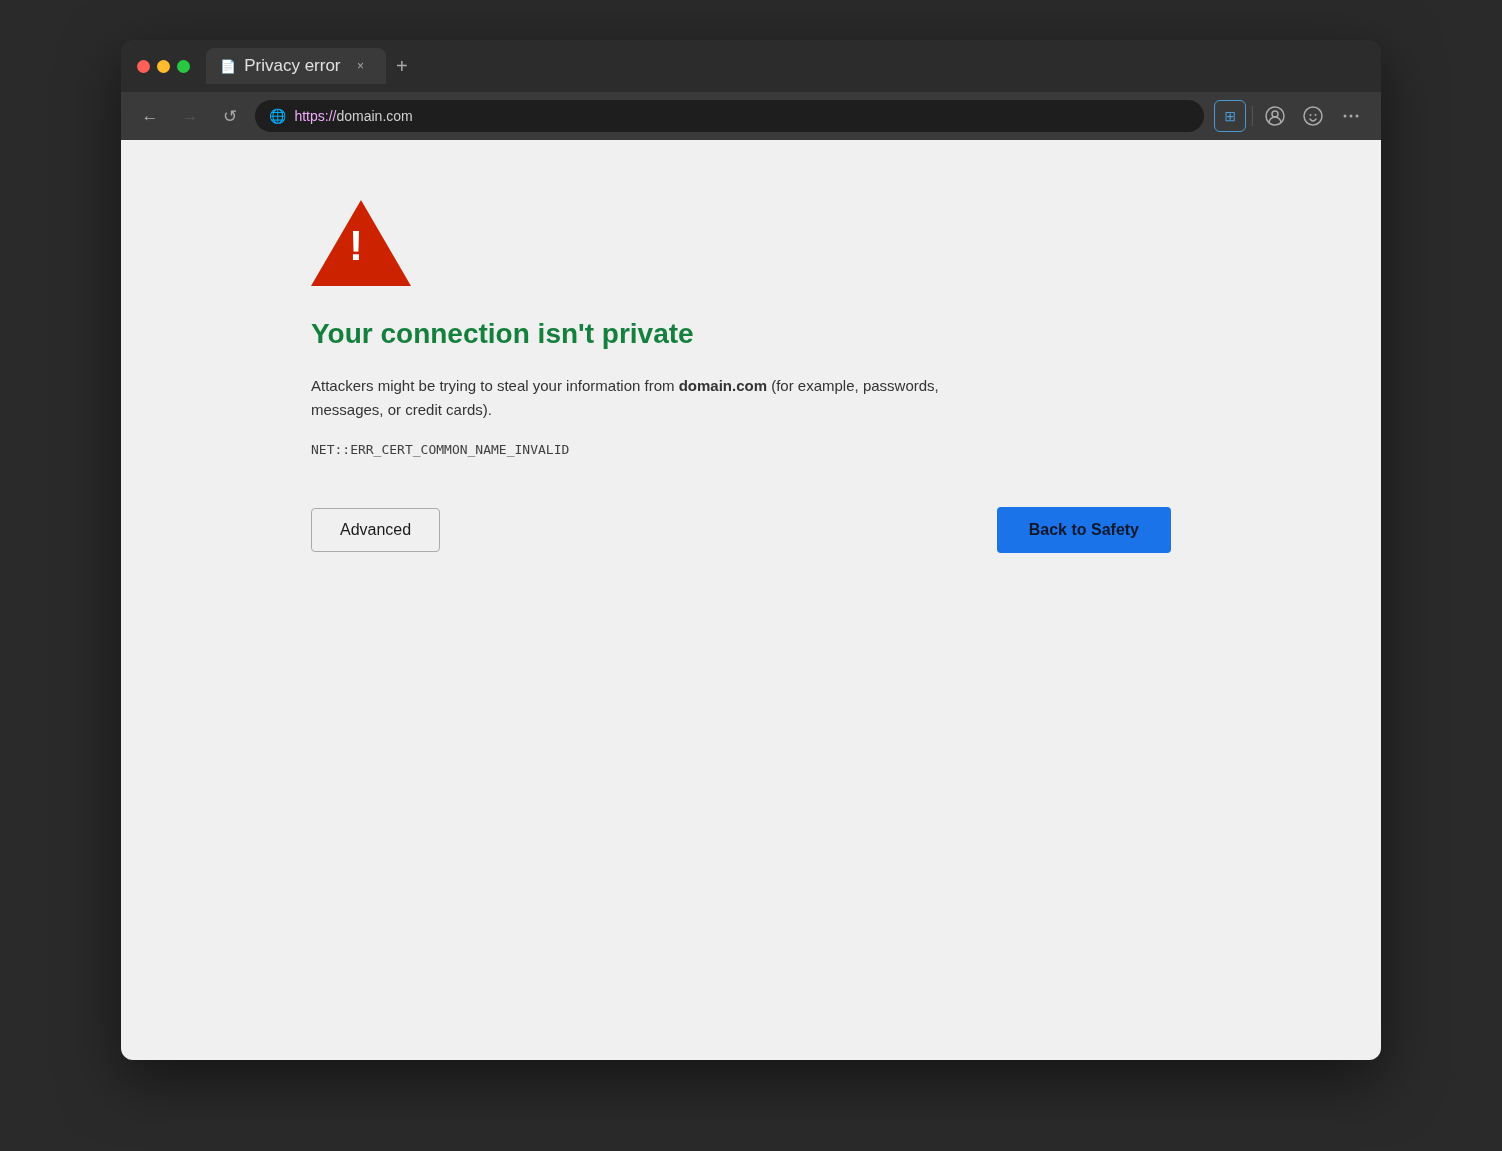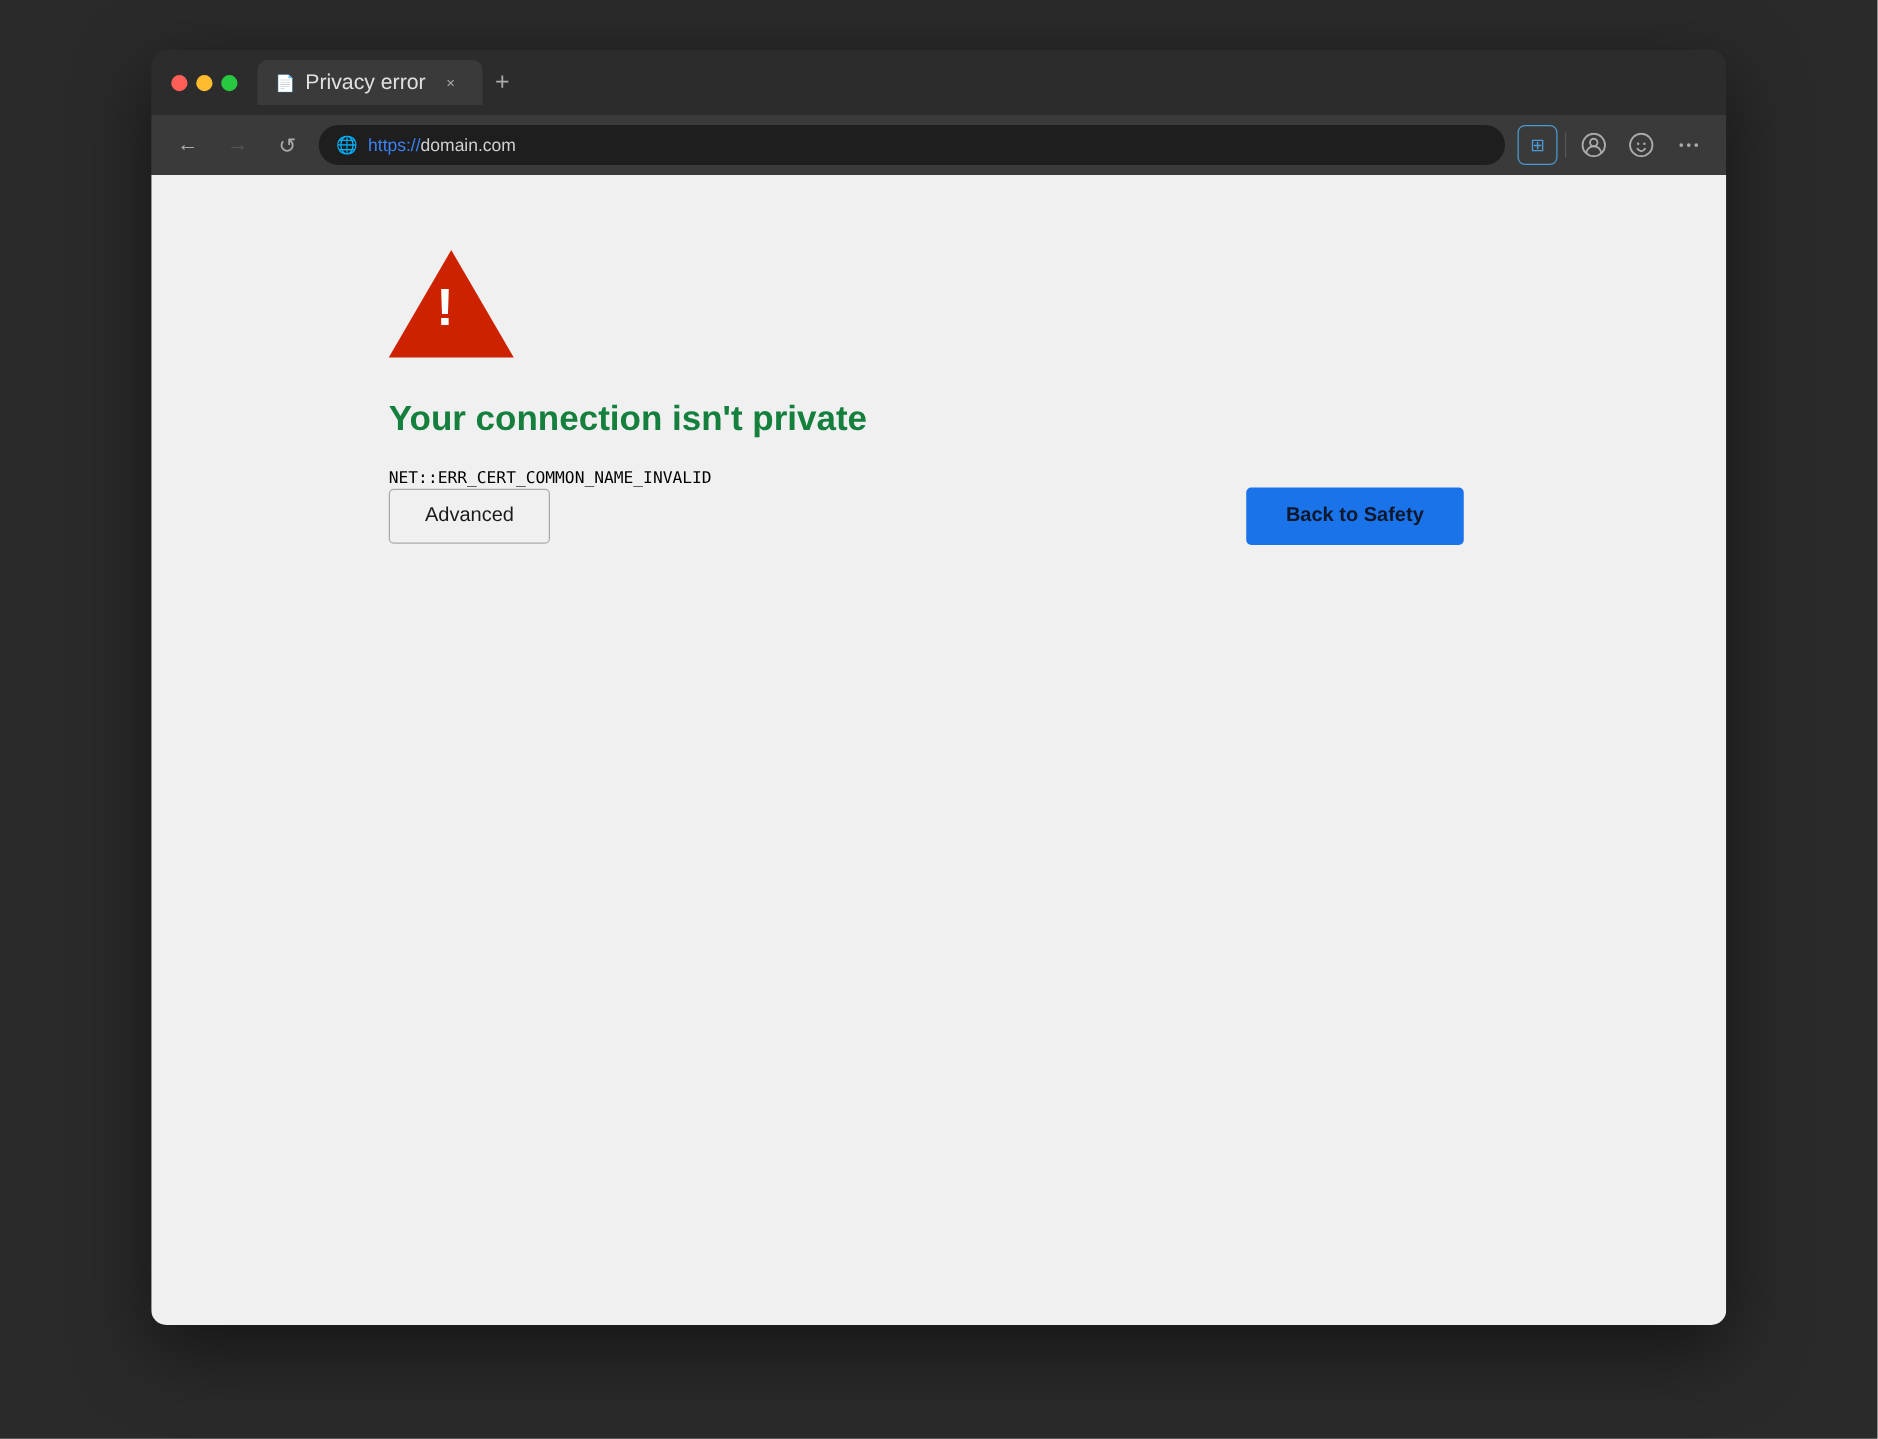--- a/index.html
+++ b/index.html
@@ -139,21 +139,21 @@
     .globe-icon {
       color: #aaa;
       font-size: 14px;
     }
 
     .address-text {
       color: #b0b0b0;
       font-size: 14px;
     }
     .address-text .https {
-      color: #3b82f6;
+      color: #f0abfc;
     }
     .address-text .domain {
       color: #d0d0d0;
     }
 
     .toolbar-right {
       display: flex;
       align-items: center;
       gap: 6px;
     }
@@ -234,21 +234,22 @@
       max-width: 700px;
       margin-bottom: 20px;
     }
 
     .error-description .domain-bold {
       font-weight: 700;
     }
 
     .error-code {
       font-size: 13px;
-      color: #000000;
+      color: #404040;
+      margin-bottom: 50px;
       font-family: monospace;
     }
 
     .button-row {
       display: flex;
       align-items: center;
       gap: 0;
       max-width: 860px;
       justify-content: space-between;
     }
@@ -338,20 +339,23 @@
   </div>
 
   <div class="page-content">
 
     <div class="warning-icon-wrap">
       <div class="warning-triangle"></div>
     </div>
 
     <h1 class="error-title">Your connection isn't private</h1>
 
+    <p class="error-description">
+      <span>Attackers might be trying to steal your information from </span><span class="domain-bold">domain.com</span><span> (for example, passwords, messages, or credit cards).</span>
+    </p>
 
     <p class="error-code">NET::ERR_CERT_COMMON_NAME_INVALID</p>
 
     <div class="button-row">
       <button class="btn-advanced">Advanced</button>
       <button class="btn-back-to-safety">Back to Safety</button>
     </div>
 
   </div>
 

